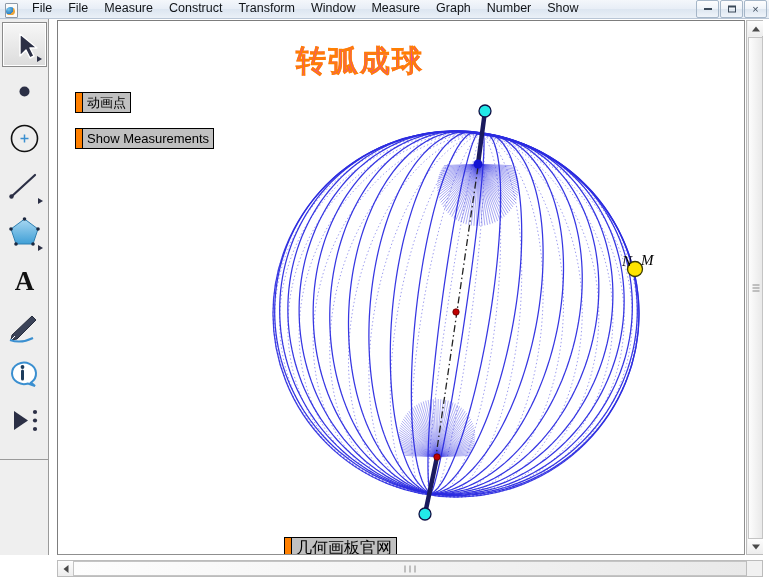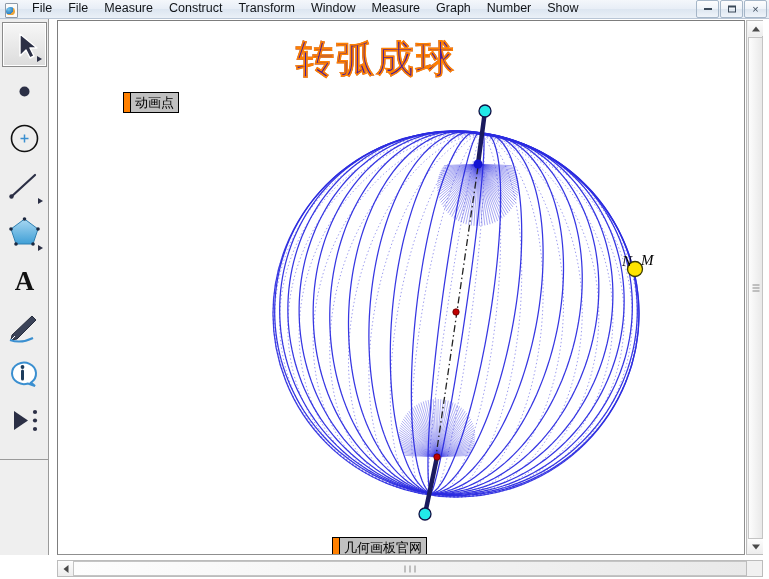--- a/index.html
+++ b/index.html
@@ -138,41 +138,40 @@
   }
   .canvas-gap {
     position: absolute;
     left: 50px; top: 20px;
     width: 7px; height: 535px;
     background: #ffffff;
   }
 
   .title-cn {
     position: absolute;
-    left: 238px; top: 13px;
-    color: #4c1d95;
+    left: 238px; top: 20px;
+    color: #ec4899;
     font-family: "DejaVu Sans", "Liberation Sans", sans-serif;
     font-weight: bold;
-    font-size: 38px;
+    font-size: 30px;
     letter-spacing: 2px;
     white-space: nowrap;
     -webkit-text-stroke: 0.4px #ff8000;
   }
 
   
   .sk-button {
     position: absolute;
     display: inline-flex;
     align-items: stretch;
     background: #c0c0c0;
     border: 1px solid #000000;
     box-sizing: border-box;
     cursor: default;
     height: 21px;
-    margin-left: 48px;
   }
   .sk-button .bar {
     width: 6px;
     background: #ff8000;
     flex: 0 0 auto;
     border-right: 1px solid #000000;
   }
   .sk-button .lbl {
     padding: 0 4px 0 4px;
     display: flex;
@@ -184,21 +183,21 @@
     font-family: "Liberation Sans", sans-serif;
   }
   .sk-button.cn .lbl {
     font-family: "DejaVu Sans", "Liberation Sans", sans-serif;
     font-size: 13px;
     letter-spacing: 0px;
   }
   #btn-animate { left: 17px; top: 71px; }
   #btn-measure { left: 17px; top: 107px; }
   #btn-watermark { left: 226px; top: 516px; }
-  #btn-watermark .lbl { font-size: 13px; }
+  #btn-watermark .lbl { font-size: 16px; }
   #btn-watermark .lbl .cnpart { font-family: "DejaVu Sans", "Liberation Sans", sans-serif; }
 
   
   .figure {
     position: absolute;
     left: 0px; top: 0px;
     width: 686px; height: 533px;
   }
 
   
@@ -396,20 +395,24 @@
 
   <div class="canvas">
 
     <div class="title-cn">转弧成球</div>
 
     <div class="sk-button cn" id="btn-animate">
       <span class="bar"></span>
       <span class="lbl">动画点</span>
     </div>
 
+    <div class="sk-button" id="btn-measure">
+      <span class="bar"></span>
+      <span class="lbl">Show Measurements</span>
+    </div>
 
     <svg class="figure" viewBox="0 0 686 533" width="686" height="533">
       <g id="meridians">
           <path d="M372.83 472.86L372.39 473.52L371.98 473.92L371.60 474.08L371.27 473.97L370.97 473.62L370.71 473.01L370.49 472.15L370.30 471.04L370.16 469.68L370.05 468.07L369.98 466.22L369.96 464.13L369.97 461.80L370.02 459.23L370.11 456.43L370.24 453.40L370.40 450.14L370.61 446.67L370.85 442.98L371.14 439.08L371.46 434.98L371.81 430.68L372.21 426.18L372.64 421.50L373.10 416.64L373.60 411.61L374.14 406.41L374.70 401.05L375.30 395.55L375.94 389.89L376.60 384.11L377.29 378.19L378.01 372.16L378.76 366.01L379.54 359.76L380.34 353.42L381.17 347.00L382.02 340.50L382.89 333.93L383.78 327.31L384.70 320.64L385.63 313.93L386.58 307.19L387.55 300.43L388.53 293.66L389.52 286.88L390.53 280.12L391.54 273.38L392.57 266.66L393.60 259.98L394.64 253.35L395.68 246.77L396.73 240.25L397.78 233.81L398.82 227.46L399.87 221.19L400.92 215.03L401.96 208.97L402.99 203.03L404.02 197.22L405.04 191.54L406.05 186.00L407.05 180.61L408.04 175.38L409.01 170.32L409.97 165.42L410.91 160.71L411.83 156.18L412.73 151.84L413.61 147.70L414.47 143.76L415.31 140.03L416.12 136.51L416.91 133.22L417.67 130.14L418.40 127.30L419.11 124.68L419.79 122.30L420.43 120.16L421.04 118.26L421.63 116.61L422.17 115.20L422.69 114.05L423.17 113.14" fill="none" stroke="#7a7ae8" stroke-width="1.0" stroke-dasharray="1.4 2.4" opacity="0.75"></path>
           <path d="M372.83 472.86L373.31 473.65L373.83 474.18L374.37 474.46L374.96 474.48L375.57 474.25L376.21 473.77L376.89 473.03L377.60 472.05L378.33 470.81L379.09 469.32L379.88 467.59L380.69 465.61L381.53 463.39L382.39 460.93L383.27 458.24L384.17 455.32L385.09 452.17L386.03 448.80L386.99 445.20L387.96 441.40L388.95 437.39L389.95 433.18L390.96 428.77L391.98 424.17L393.01 419.39L394.04 414.43L395.08 409.30L396.13 404.01L397.18 398.56L398.22 392.96L399.27 387.23L400.32 381.36L401.36 375.37L402.40 369.27L403.43 363.06L404.46 356.75L405.47 350.35L406.48 343.87L407.47 337.32L408.45 330.71L409.42 324.04L410.37 317.33L411.30 310.59L412.22 303.83L413.11 297.04L413.98 290.26L414.83 283.47L415.66 276.70L416.46 269.95L417.24 263.24L417.99 256.56L418.71 249.94L419.40 243.38L420.06 236.88L420.70 230.47L421.30 224.14L421.86 217.91L422.40 211.79L422.90 205.77L423.36 199.88L423.79 194.12L424.19 188.50L424.54 183.02L424.86 177.70L425.15 172.54L425.39 167.55L425.60 162.73L425.76 158.10L425.89 153.65L425.98 149.40L426.03 145.35L426.04 141.51L426.02 137.88L425.95 134.46L425.84 131.27L425.70 128.30L425.51 125.56L425.29 123.06L425.03 120.80L424.73 118.77L424.40 116.99L424.02 115.46L423.61 114.17L423.17 113.14" fill="none" stroke="#7a7ae8" stroke-width="1.0" stroke-dasharray="1.4 2.4" opacity="0.75"></path>
           <path d="M372.83 472.86L371.47 473.38L370.15 473.64L368.86 473.65L367.62 473.41L366.41 472.91L365.26 472.16L364.14 471.17L363.08 469.92L362.06 468.43L361.10 466.69L360.18 464.70L359.32 462.48L358.52 460.02L357.76 457.33L357.07 454.41L356.43 451.26L355.85 447.89L355.33 444.30L354.87 440.50L354.47 436.50L354.13 432.29L353.85 427.89L353.63 423.30L353.47 418.53L353.38 413.59L353.35 408.47L353.38 403.20L353.48 397.76L353.63 392.19L353.85 386.47L354.13 380.62L354.48 374.65L354.88 368.57L355.34 362.38L355.86 356.10L356.45 349.72L357.09 343.27L357.78 336.74L358.54 330.16L359.34 323.52L360.21 316.84L361.12 310.13L362.09 303.39L363.11 296.64L364.17 289.88L365.28 283.13L366.44 276.39L367.65 269.67L368.89 262.99L370.18 256.35L371.50 249.76L372.87 243.23L374.26 236.77L375.69 230.39L377.16 224.10L378.65 217.90L380.16 211.81L381.71 205.83L383.27 199.97L384.86 194.25L386.46 188.66L388.09 183.22L389.72 177.93L391.37 172.80L393.02 167.84L394.68 163.06L396.35 158.45L398.02 154.04L399.69 149.82L401.36 145.80L403.02 141.98L404.68 138.38L406.32 134.99L407.96 131.83L409.58 128.89L411.18 126.18L412.77 123.70L414.33 121.46L415.87 119.46L417.39 117.70L418.88 116.19L420.34 114.92L421.77 113.90L423.17 113.14" fill="none" stroke="#7a7ae8" stroke-width="1.0" stroke-dasharray="1.4 2.4" opacity="0.75"></path>
           <path d="M372.83 472.86L374.23 473.76L375.66 474.40L377.12 474.79L378.61 474.92L380.13 474.80L381.67 474.43L383.23 473.80L384.82 472.92L386.42 471.78L388.04 470.40L389.68 468.77L391.32 466.89L392.98 464.77L394.64 462.41L396.31 459.81L397.98 456.98L399.65 453.92L401.32 450.64L402.98 447.13L404.63 443.41L406.28 439.48L407.91 435.34L409.54 431.01L411.14 426.48L412.73 421.76L414.29 416.87L415.84 411.80L417.35 406.57L418.84 401.17L420.31 395.63L421.74 389.94L423.13 384.11L424.50 378.16L425.82 372.09L427.11 365.91L428.35 359.63L429.56 353.25L430.72 346.79L431.83 340.26L432.89 333.65L433.91 327.00L434.88 320.29L435.79 313.55L436.66 306.77L437.46 299.98L438.22 293.18L438.91 286.38L439.55 279.58L440.14 272.81L440.66 266.06L441.12 259.35L441.52 252.69L441.87 246.09L442.15 239.55L442.37 233.08L442.52 226.70L442.62 220.41L442.65 214.23L442.62 208.15L442.53 202.19L442.37 196.36L442.15 190.67L441.87 185.11L441.53 179.71L441.13 174.47L440.67 169.39L440.15 164.49L439.57 159.76L438.93 155.22L438.24 150.88L437.48 146.73L436.68 142.79L435.82 139.06L434.90 135.54L433.94 132.24L432.92 129.17L431.86 126.33L430.74 123.72L429.59 121.35L428.38 119.21L427.14 117.32L425.85 115.68L424.53 114.28L423.17 113.14" fill="none" stroke="#7a7ae8" stroke-width="1.0" stroke-dasharray="1.4 2.4" opacity="0.75"></path>
           <path d="M372.83 472.86L370.58 473.22L368.37 473.33L366.19 473.19L364.07 472.79L361.99 472.15L359.96 471.25L357.98 470.10L356.06 468.71L354.20 467.07L352.39 465.18L350.66 463.06L348.99 460.70L347.38 458.10L345.85 455.27L344.39 452.22L343.01 448.94L341.70 445.44L340.48 441.73L339.33 437.82L338.26 433.70L337.28 429.38L336.38 424.87L335.57 420.18L334.85 415.31L334.21 410.27L333.67 405.07L333.21 399.71L332.85 394.20L332.57 388.55L332.39 382.76L332.30 376.85L332.30 370.82L332.39 364.68L332.58 358.45L332.85 352.12L333.22 345.71L333.68 339.22L334.23 332.67L334.86 326.07L335.59 319.41L336.40 312.73L337.30 306.01L338.28 299.28L339.35 292.53L340.50 285.79L341.73 279.06L343.04 272.34L344.42 265.66L345.88 259.01L347.41 252.42L349.02 245.87L350.69 239.40L352.43 233.00L354.23 226.68L356.09 220.46L358.02 214.34L359.99 208.32L362.02 202.43L364.11 196.66L366.23 191.03L368.41 185.54L370.62 180.20L372.88 175.02L375.16 170.00L377.48 165.16L379.83 160.49L382.21 156.01L384.60 151.72L387.02 147.63L389.45 143.74L391.89 140.06L394.34 136.59L396.79 133.35L399.25 130.32L401.71 127.53L404.16 124.96L406.60 122.63L409.03 120.54L411.44 118.69L413.84 117.08L416.21 115.72L418.56 114.61L420.88 113.75L423.17 113.14" fill="none" stroke="#7a7ae8" stroke-width="1.0" stroke-dasharray="1.4 2.4" opacity="0.75"></path>
           <path d="M372.83 472.86L375.12 473.85L377.44 474.58L379.79 475.06L382.16 475.29L384.56 475.26L386.97 474.97L389.40 474.43L391.84 473.64L394.29 472.59L396.75 471.29L399.21 469.75L401.66 467.95L404.11 465.91L406.55 463.63L408.98 461.12L411.40 458.36L413.79 455.38L416.17 452.16L418.52 448.73L420.84 445.08L423.12 441.21L425.38 437.14L427.59 432.86L429.77 428.39L431.89 423.73L433.98 418.89L436.01 413.87L437.98 408.68L439.91 403.34L441.77 397.83L443.57 392.18L445.31 386.39L446.98 380.47L448.59 374.43L450.12 368.28L451.58 362.01L452.96 355.66L454.27 349.21L455.50 342.69L456.65 336.09L457.72 329.44L458.70 322.74L459.60 315.99L460.41 309.21L461.14 302.41L461.77 295.60L462.32 288.78L462.78 281.97L463.15 275.17L463.42 268.40L463.61 261.66L463.70 254.97L463.70 248.33L463.61 241.75L463.43 235.25L463.15 228.82L462.79 222.49L462.33 216.25L461.79 210.12L461.15 204.11L460.43 198.22L459.62 192.46L458.72 186.84L457.74 181.38L456.67 176.07L455.52 170.92L454.30 165.94L452.99 161.14L451.61 156.53L450.15 152.10L448.62 147.88L447.01 143.85L445.34 140.04L443.61 136.43L441.80 133.05L439.94 129.89L438.02 126.96L436.04 124.26L434.01 121.80L431.93 119.58L429.81 117.60L427.63 115.86L425.42 114.37L423.17 113.14" fill="none" stroke="#7a7ae8" stroke-width="1.0" stroke-dasharray="1.4 2.4" opacity="0.75"></path>
           <path d="M372.83 472.86L369.73 473.06L366.67 473.01L363.65 472.70L360.68 472.14L357.77 471.34L354.91 470.28L352.11 468.97L349.37 467.42L346.70 465.63L344.10 463.59L341.58 461.31L339.14 458.80L336.78 456.06L334.51 453.09L332.32 449.90L330.23 446.48L328.23 442.85L326.33 439.02L324.53 434.97L322.83 430.73L321.24 426.30L319.75 421.68L318.37 416.88L317.11 411.91L315.96 406.77L314.92 401.47L314.00 396.02L313.20 390.42L312.51 384.69L311.95 378.83L311.50 372.85L311.18 366.76L310.98 360.57L310.89 354.28L310.94 347.91L311.10 341.46L311.38 334.94L311.79 328.36L312.31 321.73L312.96 315.07L313.73 308.37L314.61 301.65L315.61 294.92L316.72 288.18L317.95 281.46L319.29 274.75L320.74 268.06L322.30 261.41L323.96 254.80L325.73 248.25L327.60 241.76L329.57 235.34L331.63 229.00L333.79 222.75L336.03 216.60L338.36 210.56L340.78 204.63L343.28 198.83L345.85 193.15L348.49 187.62L351.21 182.23L353.99 177.00L356.83 171.93L359.73 167.03L362.68 162.31L365.68 157.77L368.73 153.42L371.82 149.26L374.94 145.31L378.10 141.56L381.29 138.02L384.49 134.70L387.72 131.60L390.96 128.73L394.21 126.09L397.47 123.68L400.73 121.50L403.98 119.57L407.23 117.88L410.46 116.44L413.67 115.24L416.87 114.29L420.03 113.59L423.17 113.14" fill="none" stroke="#7a7ae8" stroke-width="1.0" stroke-dasharray="1.4 2.4" opacity="0.75"></path>

